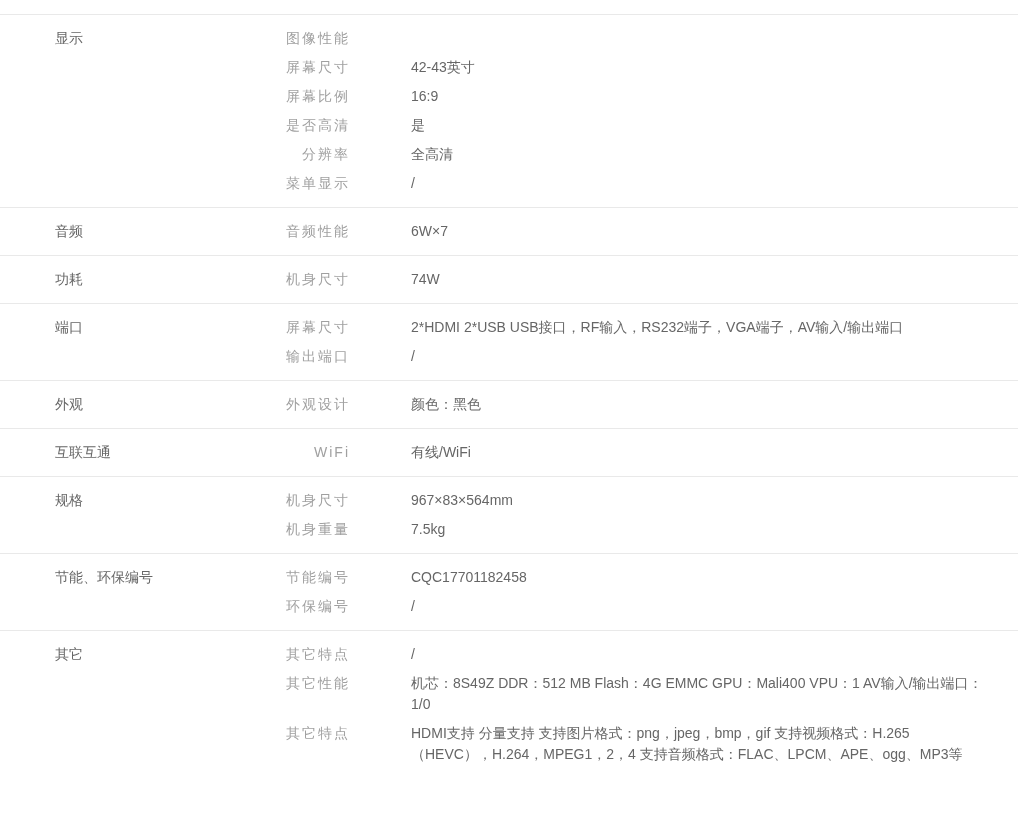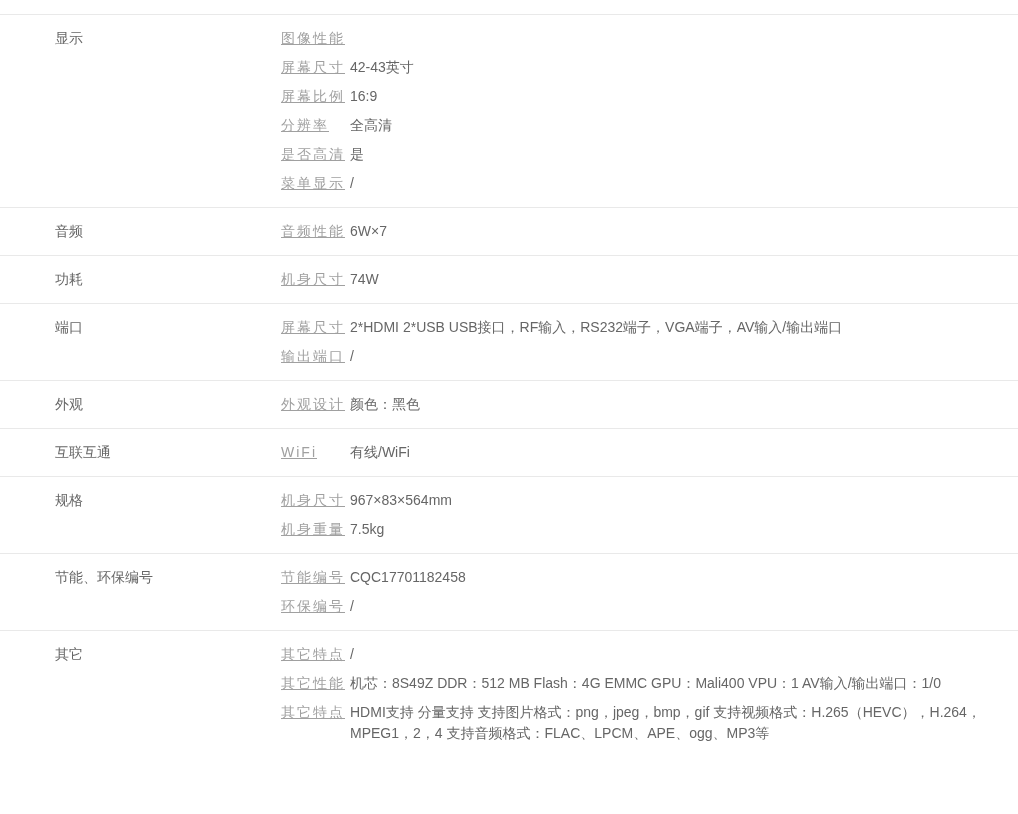--- a/index.html
+++ b/index.html
@@ -31,29 +31,29 @@
   .cat{
     flex:0 0 233px;
     padding-left:55px;
     line-height:21px;
     color:var(--cat);
   }
   .rows{flex:1;min-width:0;}
   .row{display:flex;margin-bottom:8px;}
   .row-label{
     flex:0 0 69px;
-    text-align:left;
+    text-align:right;
     line-height:21px;
     letter-spacing:2px;
     color:var(--label);
     white-space:nowrap;
-    text-decoration:underline;
   }
   .row-value{
     flex:1;min-width:0;
+    margin-left:61px;
     padding-right:28px;
     line-height:21px;
     color:var(--value);
   }
 </style>
 </head>
 <body>
 
 <div class="spec-table">
   <div class="section">
@@ -68,30 +68,30 @@
     <div class="row-label">屏幕尺寸</div>
     <div class="row-value">42-43英寸</div>
   </div>
 
   <div class="row">
     <div class="row-label">屏幕比例</div>
     <div class="row-value">16:9</div>
   </div>
 
   <div class="row">
+    <div class="row-label">是否高清</div>
+    <div class="row-value">是</div>
+  </div>
+
+  <div class="row">
     <div class="row-label">分辨率</div>
     <div class="row-value">全高清</div>
   </div>
 
   <div class="row">
-    <div class="row-label">是否高清</div>
-    <div class="row-value">是</div>
-  </div>
-
-  <div class="row">
     <div class="row-label">菜单显示</div>
     <div class="row-value">/</div>
   </div>
 </div>
   </div>
 
   <div class="section">
     <div class="cat">音频</div>
     <div class="rows">
   <div class="row">

